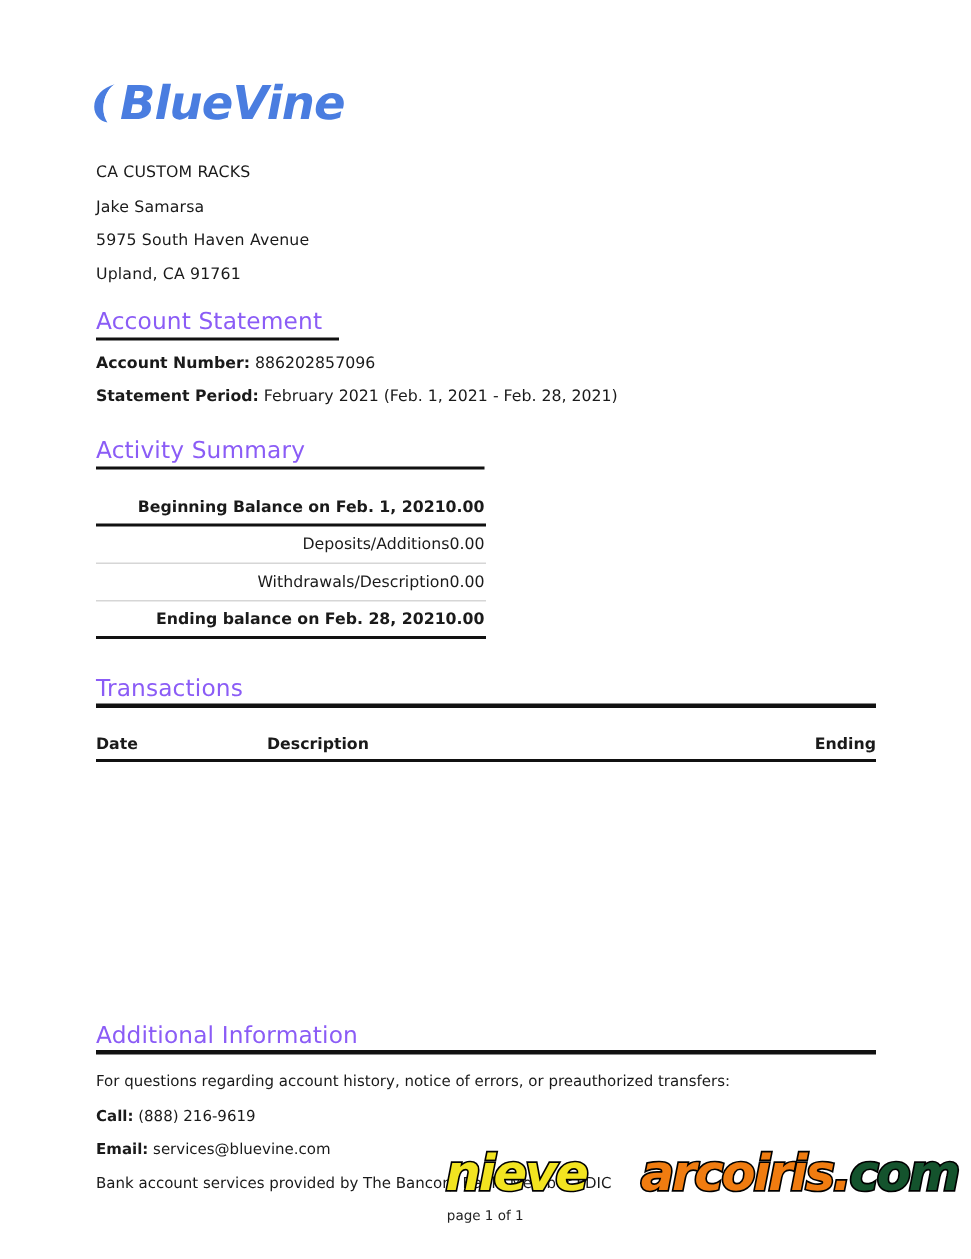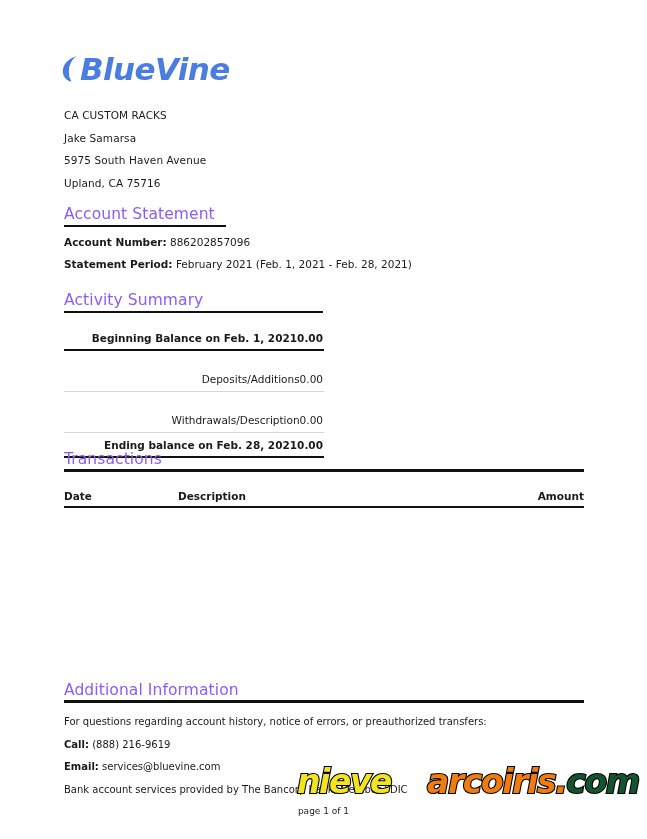--- a/index.html
+++ b/index.html
@@ -103,21 +103,21 @@
     align-items: center;
     height: 25px;
     font-size: 10.5px;
     padding: 0 1px 0 3px;
     box-sizing: border-box;
     white-space: nowrap;
   }
   .srow .amt { text-align: right; }
   .srow.bold { font-weight: bold; }
   .b-thick { border-bottom: 2px solid #111; }
-  .b-thin  { border-bottom: 1px solid #d6d6d6; margin-top: 16px; }
+  .b-thin  { border-bottom: 1px solid #d6d6d6; }
 
   
   .txn {
     position: absolute;
     left: 64px;
     top: 486px;
     width: 520px;
   }
   .txn-head {
     display: flex;
@@ -186,21 +186,21 @@
       <path d="M14.6 1.2 C6.5 3.4 0.8 9.3 0.8 16.2 C0.8 21.8 4.6 25.9 9.6 26.6 C6.9 22.4 6.2 17.0 7.6 11.6 C8.8 7.0 11.2 3.4 14.6 1.2 Z" fill="#4a7de0"></path>
       <path d="M14.6 1.2 C11.2 3.4 8.8 7.0 7.6 11.6 C6.6 15.4 6.7 19.2 7.8 22.6 C12.6 19.0 15.6 13.2 15.9 6.6 C16.0 4.6 15.5 2.7 14.6 1.2 Z" fill="#ffffff"></path>
     </svg>
     <span class="logo-word" style="color:#4a7de0">BlueVine</span>
   </div>
 
   <div class="addr">
     <div>CA CUSTOM RACKS</div>
     <div>Jake Samarsa</div>
     <div>5975  South Haven Avenue</div>
-    <div>Upland, CA 75716</div>
+    <div>Upland, CA 91761</div>
   </div>
 
   <div class="sec-head" style="top:205px;">Account Statement</div>
   <div class="rule" style="top:225px; width:162px; height:2px;"></div>
 
   <div class="meta" style="top:234px;">
     <b>Account Number:</b>
     <span>886202857096</span>
   </div>
   <div class="meta" style="top:256px;text-align:right;">
@@ -230,21 +230,21 @@
     </div>
   </div>
 
   <div class="sec-head" style="top:450px;">Transactions</div>
   <div class="rule" style="top:469px; width:520px; height:3px;"></div>
 
   <div class="txn">
     <div class="txn-head">
       <span class="col-date">Date</span>
       <span class="col-desc">Description</span>
-      <span class="col-amt">Amount</span>
+      <span class="col-amt">Ending</span>
     </div>
     <div class="txn-body"></div>
   </div>
 
   <div class="sec-head" style="top:681px;">Additional Information</div>
   <div class="rule" style="top:700px; width:520px; height:3px;"></div>
 
   <div class="info" style="top:711px;">
     <div>For questions regarding account history, notice of errors, or preauthorized transfers:</div>
     <div>

